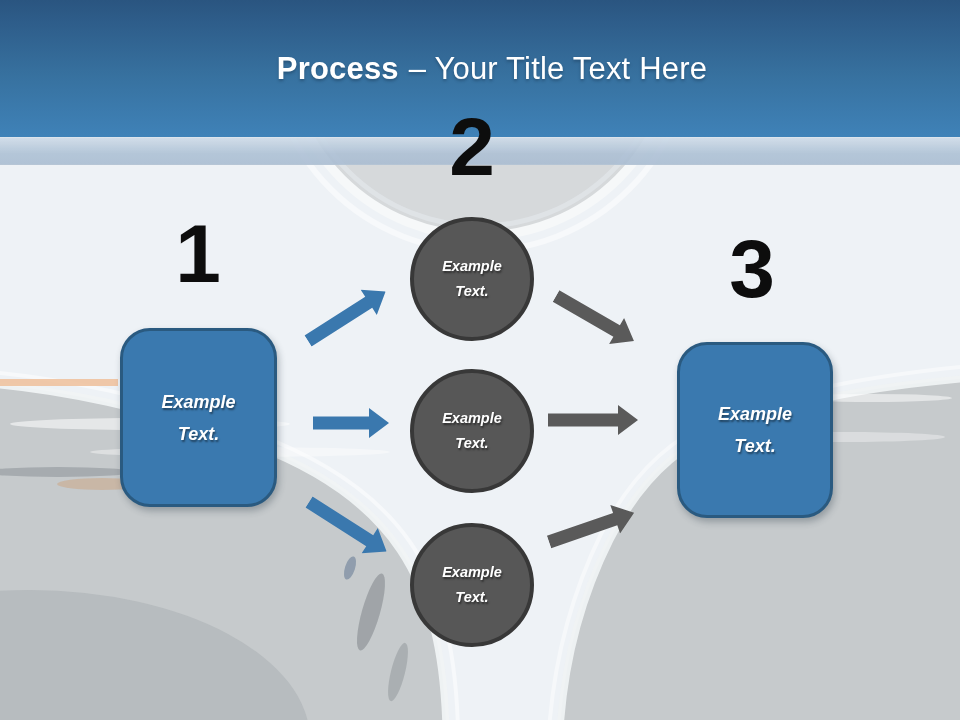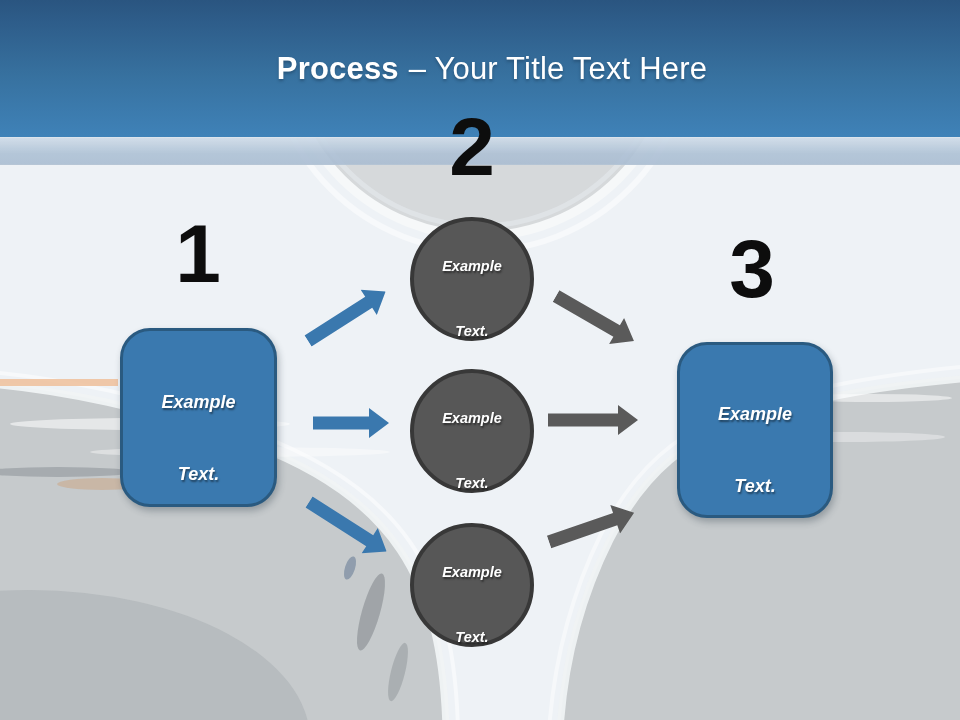--- a/index.html
+++ b/index.html
@@ -49,21 +49,21 @@
     box-shadow:2px 4px 7px rgba(30,45,60,.3);
     display:flex; align-items:center; justify-content:center;
   }
   .pbox-left  { left:120px; top:328px; width:151px; height:173px; }
   .pbox-right { left:677px; top:342px; width:150px; height:170px; }
   .pbox .label {
     color:#fff; font-weight:700; font-style:italic; font-size:18px;
     line-height:32px; text-align:center;
     text-shadow:1px 2px 2px rgba(0,0,0,.45);
   }
-  .label span { display:block;margin-top:40px; }
+  .label span { display:block; }
 
   
   .pcircle {
     position:absolute; z-index:4; width:116px; height:116px; border-radius:50%;
     background:#575757; border:4px solid #383838;
     display:flex; align-items:center; justify-content:center;
   }
   .c1 { left:410px; top:217px; }
   .c2 { left:410px; top:369px; }
   .c3 { left:410px; top:523px; }

